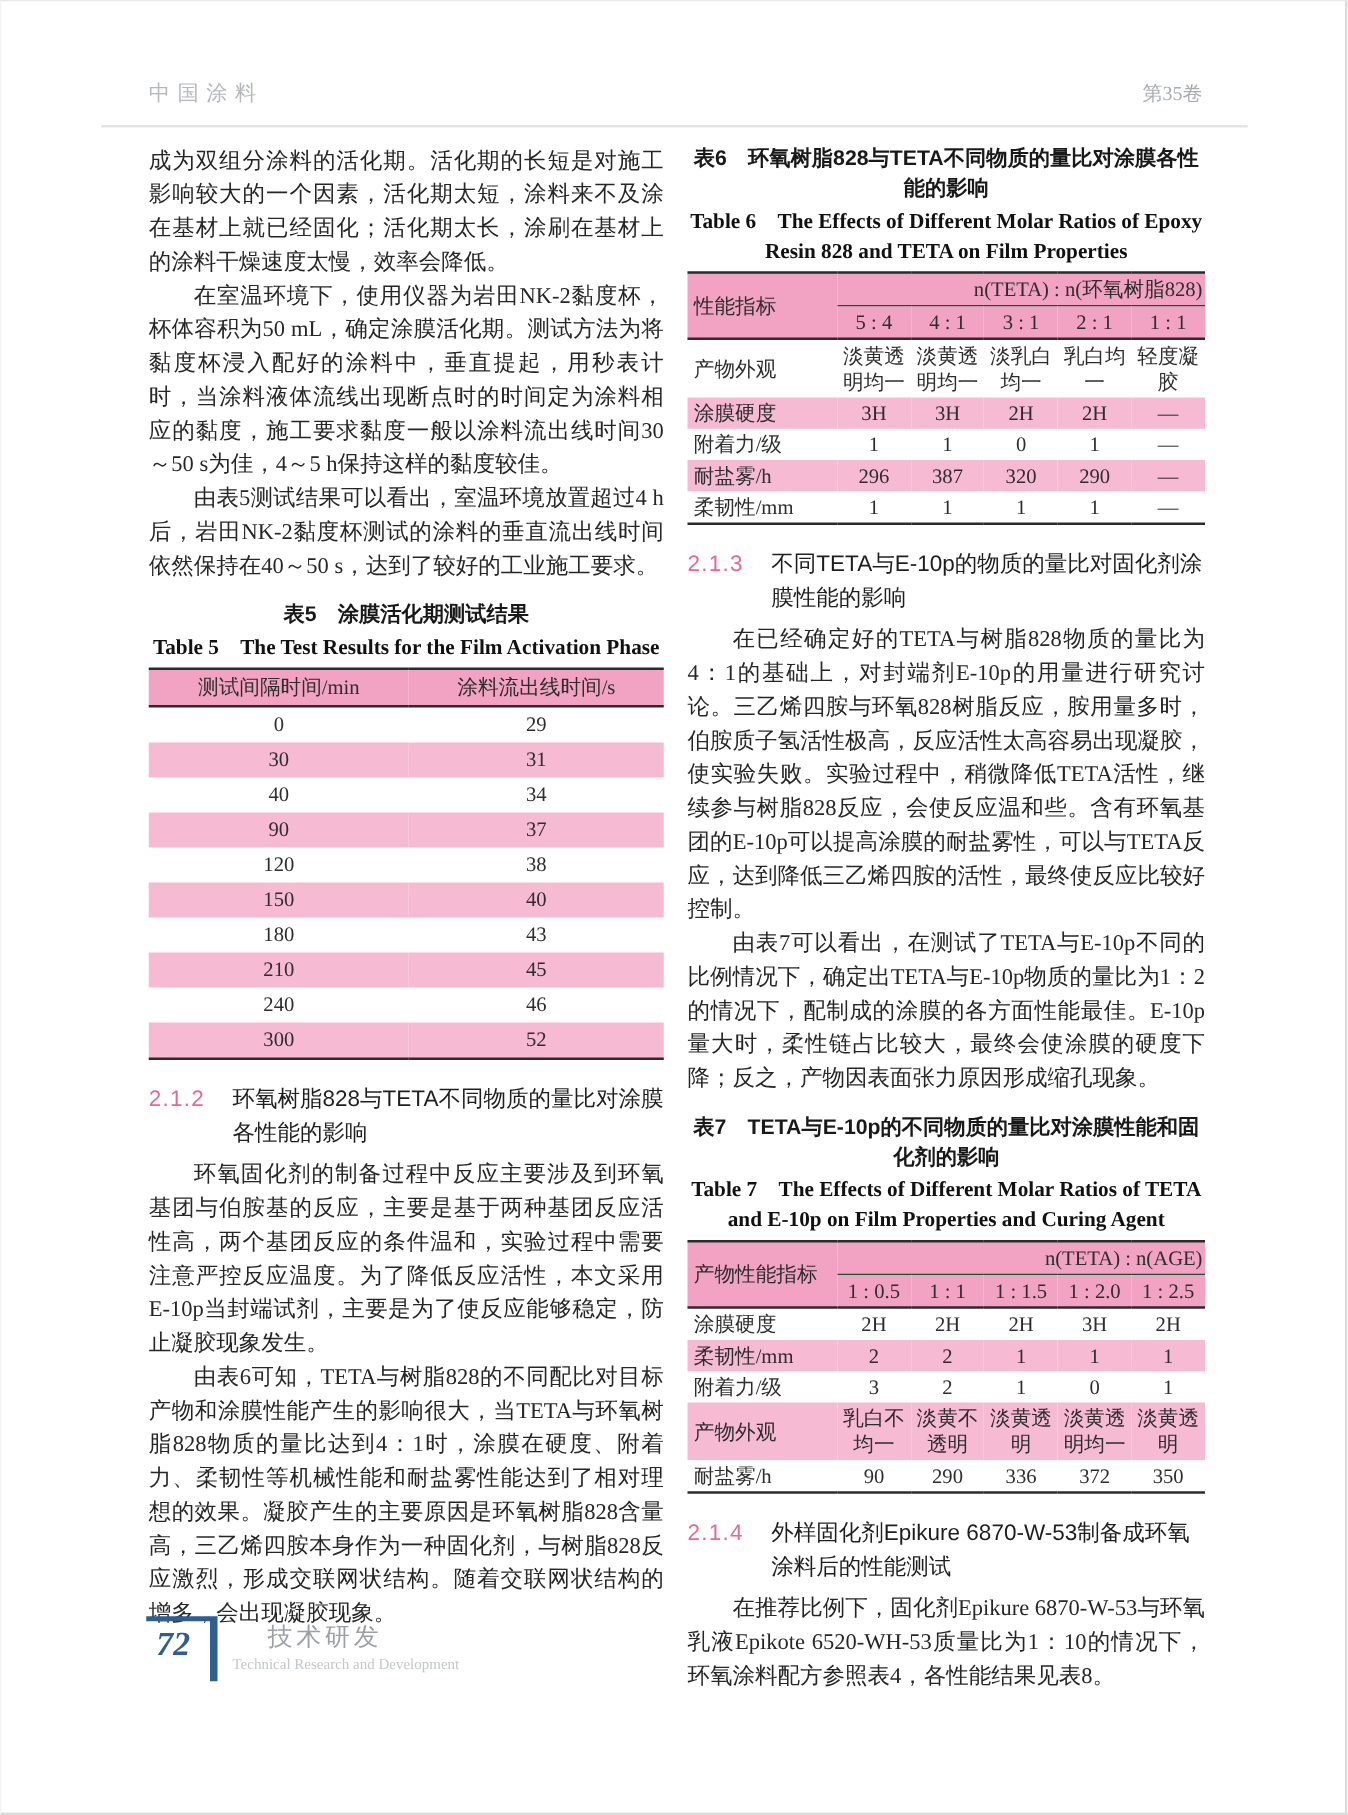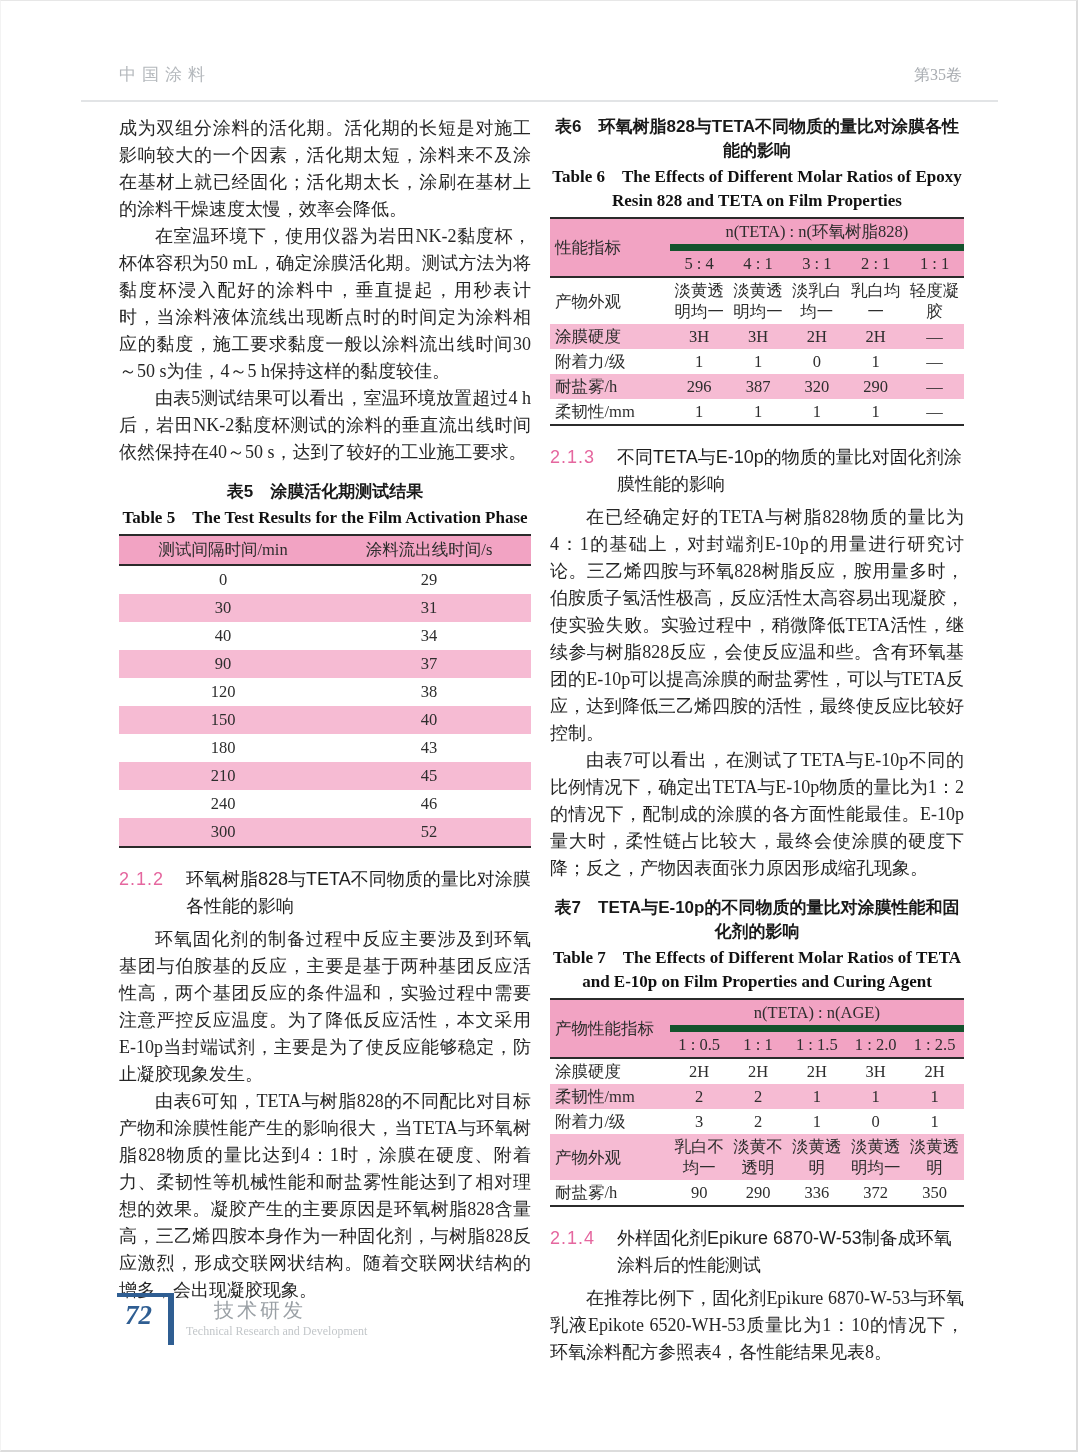--- a/index.html
+++ b/index.html
@@ -35,21 +35,21 @@
   .cap-cn{font-family:"Liberation Sans","DejaVu Sans",sans-serif;font-weight:bold;font-size:17px;line-height:24px;text-align:center;color:#191919;}
   .cap-en{font-family:"Liberation Serif","DejaVu Serif",serif;font-weight:bold;font-size:17px;line-height:24px;text-align:center;color:#111;margin-top:2px;}
   
   .dt{width:100%;border-collapse:collapse;text-align:center;font-size:16.5px;color:#2d2d2d;
       border-top:2px solid #2b2b2b;border-bottom:2px solid #2b2b2b;margin-top:4px;}
   .dt th,.dt td{padding:2px 2px;line-height:21px;font-weight:normal;}
   .dt thead th{background:var(--pinkD);}
   .dt thead{border-bottom:2px solid #2b2b2b;}
   .dt tbody tr:nth-child(even){background:var(--pinkL);}
   .dt .lbl{text-align:left;padding-left:5px;white-space:nowrap;}
-  .dt .grp{border-bottom:7px solid #14532d;}
+  .dt .grp{border-bottom:1px solid #14532d;text-align:right;}
   .t5 th,.t5 td{padding:3px 2px;line-height:22px;}
   .t67 td:not(.lbl),.t67 th:not(.lbl){width:58px;}
   .t67 .lbl{width:118px;}
   
   .footer{position:absolute;left:116px;top:1292px;display:flex;align-items:flex-start;}
   .pnwrap{display:flex;align-items:stretch;}
   .pn{border-top:4px solid var(--blue);padding:3px 16px 0 8px;color:var(--blue);
       font-family:"Liberation Serif","DejaVu Serif",serif;font-style:italic;font-weight:bold;font-size:27px;line-height:30px;}
   .vbar{width:6px;background:var(--blue);height:52px;}
   .flabels{margin-left:12px;padding-top:6px;}

